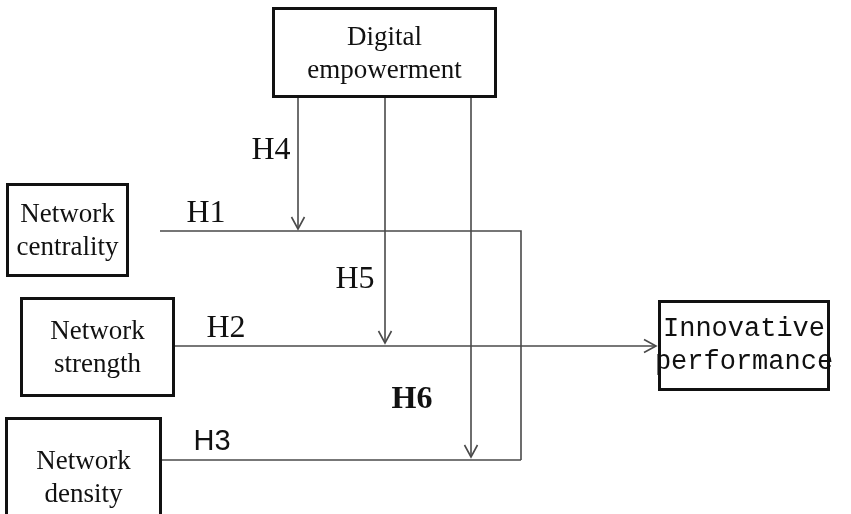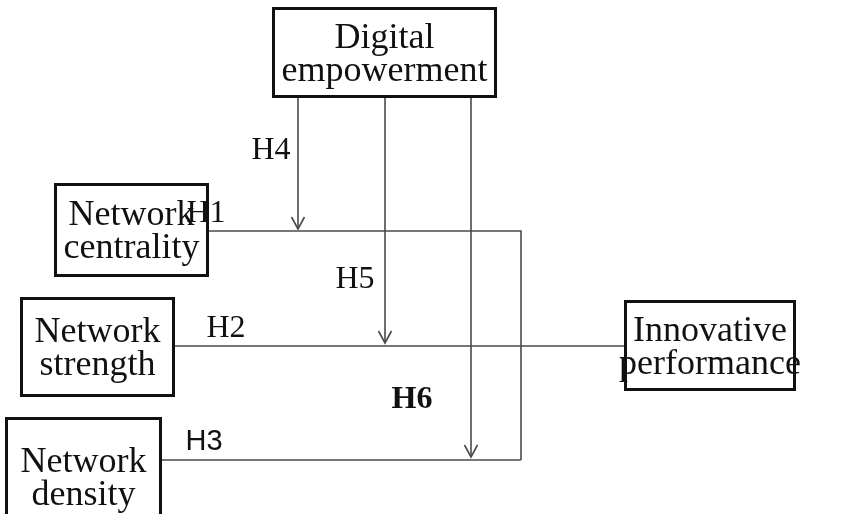--- a/index.html
+++ b/index.html
@@ -19,39 +19,39 @@
   }
   .node {
     position: absolute;
     box-sizing: border-box;
     border: 3px solid #111111;
     background: #ffffff;
     display: flex;
     align-items: center;
     justify-content: center;
     text-align: center;
-    font-size: 36px;
+    font-size: 27px;
     line-height: 33px;
     padding: 17px 10px;
   }
   .node-digital     { left: 272px; top: 7px;   width: 225px; height: 91px; }
-  .node-centrality  { left: 6px;   top: 183px; width: 155px; height: 94px; margin-left: 48px; }
+  .node-centrality  { left: 6px;   top: 183px; width: 123px; height: 94px; }
   .node-strength    { left: 20px;   top: 297px; width: 155px; height: 100px; }
   .node-density     { left: 5px;   top: 417px; width: 157px; height: 119px; }
-  .node-innovative  { left: 624px; top: 300px; width: 172px; height: 91px; }
+  .node-innovative  { left: 658px; top: 300px; width: 172px; height: 91px; font-family: Liberation Mono, monospace; }
   .hlabel {
     position: absolute;
     transform: translate(-50%, -50%);
     font-size: 32px;
     line-height: 32px;
     white-space: nowrap;
   }
   .hlabel-h1 { left: 206px; top: 211px; }
   .hlabel-h2 { left: 206px; top: 326px; margin-left: 20px; }
-  .hlabel-h3 { left: 204px; top: 440px; font-family: "Liberation Sans", sans-serif; font-size: 29px; }
+  .hlabel-h3 { left: 212px; top: 440px; font-family: "Liberation Sans", sans-serif; font-size: 29px; }
   .hlabel-h4 { left: 271px; top: 148px; }
   .hlabel-h5 { left: 355px; top: 277px; }
   .hlabel-h6 { left: 412px; top: 397px; font-weight: bold; }
 </style>
 </head>
 <body>
 
 <div class="canvas">
 
   <svg class="wires" viewBox="0 0 851 514" xmlns="http://www.w3.org/2000/svg">

